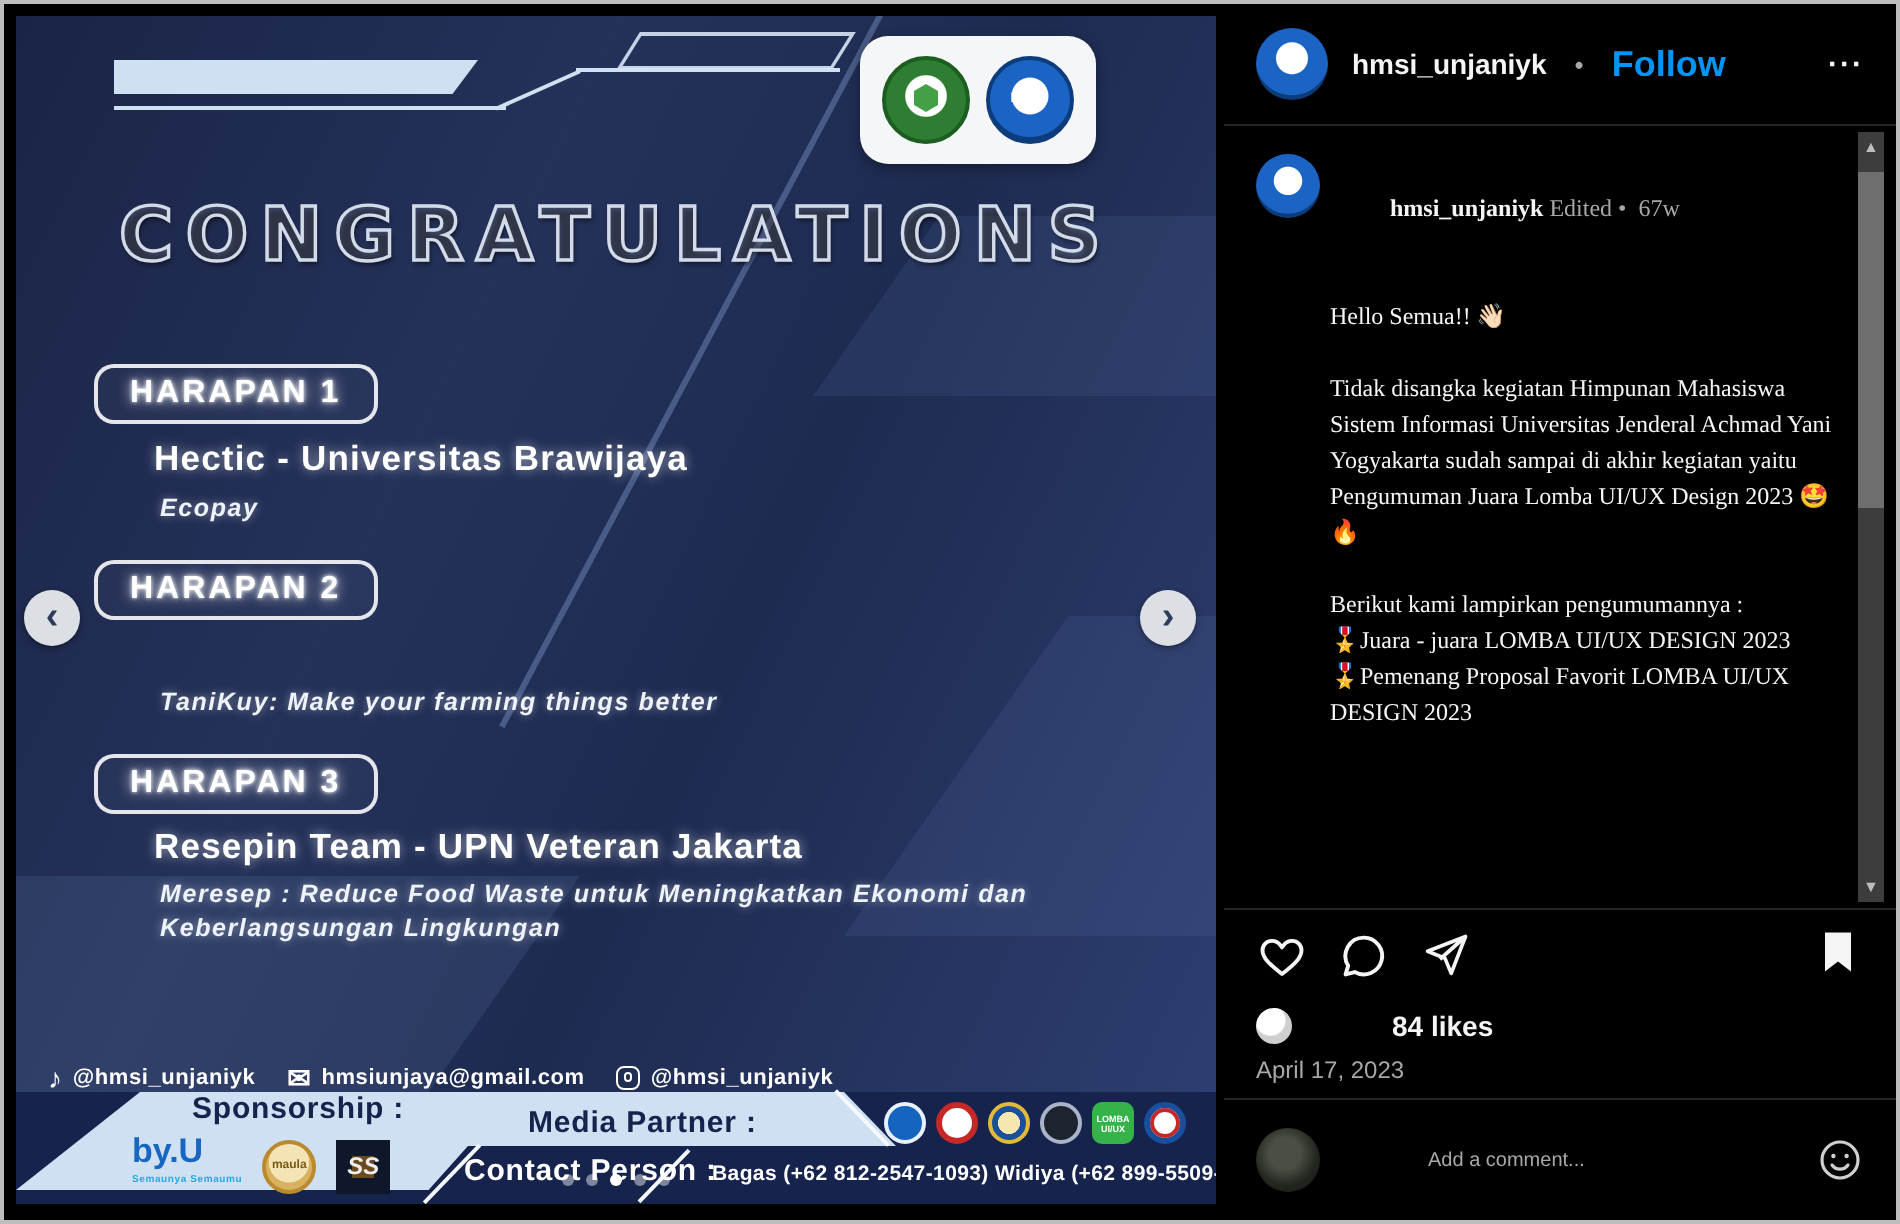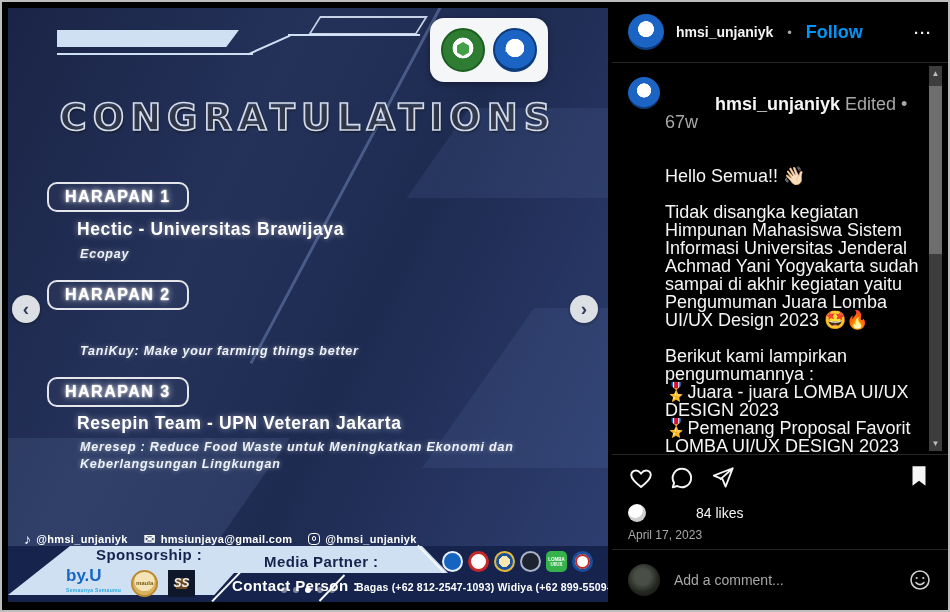--- a/index.html
+++ b/index.html
@@ -103,45 +103,45 @@
   .av36{width:36px;height:36px;}
   .av32{width:32px;height:32px;}
   .header-user{font-size:14px;font-weight:bold;color:#f5f5f5;}
   .header-sep{color:#a8a8a8;font-size:13px;margin:0 2px;}
   .follow-btn{color:#0095f6;font-size:18px;font-weight:bold;cursor:pointer;}
   .more-btn{margin-left:auto;color:#f5f5f5;font-size:15px;font-weight:bold;letter-spacing:1px;cursor:pointer;}
   .divider{height:1px;background:#262626;flex:none;}
 
   .caption-area{position:relative;flex:none;height:391px;overflow:hidden;}
   .caption-avatar{position:absolute;left:16px;top:14px;}
-  .caption-body{margin:14px 30px 0 53px;width:258px;font-size:18px;line-height:18px;color:#f5f5f5;}
+  .caption-body{margin:14px 30px 0 53px;width:258px;font-size:12px;line-height:18px;color:#f5f5f5;font-family:Liberation Serif, serif;}
   .cap-line{white-space:pre-wrap;min-height:18px;}
   .cap-user{font-weight:bold;}
   .cap-meta{color:#a8a8a8;}
 
   .vscrollbar{position:absolute;right:6px;top:3px;width:13px;height:385px;background:#3d3d3d;}
   .sb-arrow{position:absolute;left:0;width:13px;height:15px;background:#3d3d3d;color:#bdbdbd;font-size:8px;
     display:flex;align-items:center;justify-content:center;}
   .sb-up{top:0;}
   .sb-down{bottom:0;}
   .sb-thumb{position:absolute;left:0;top:20px;width:13px;height:168px;background:#6e6e6e;}
 
   .actions-row{height:46px;flex:none;display:flex;align-items:center;padding:0 16px;gap:15px;}
   .action-icon{width:26px;height:26px;flex:none;cursor:pointer;}
   .bookmark-wrap{margin-left:auto;}
   .likes-row{display:flex;align-items:center;gap:8px;padding:0 16px;height:24px;flex:none;}
   .likes-avatar{width:18px;height:18px;border-radius:50%;background:radial-gradient(circle at 40% 35%,#ffffff 0 45%,#cfcfcf 50% 100%);flex:none;}
-  .likes-text{font-size:14px;font-weight:normal;padding-left:42px;}
+  .likes-text{font-size:14px;font-weight:bold;padding-left:42px;}
   .date-row{padding:3px 16px 0 16px;font-size:12px;color:#a8a8a8;flex:none;height:21px;}
 
   .comment-row{flex:1;display:flex;align-items:center;padding:0 16px;gap:12px;}
   .comment-avatar{width:32px;height:32px;border-radius:50%;flex:none;
     background:radial-gradient(circle at 45% 40%,#4a4f46 0 30%,#23271f 60%,#121410 100%);}
-  .comment-input{flex:1;background:transparent;border:none;outline:none;color:#f5f5f5;font-size:14px;
-    font-family:"Liberation Sans",sans-serif;}
+  .comment-input{flex:1;background:transparent;border:none;outline:none;color:#f5f5f5;font-size:10px;
+    font-family:"Liberation Sans",sans-serif;margin-left:40px;}
   .comment-input::placeholder{color:#a8a8a8;}
   .emoji-btn{width:24px;height:24px;flex:none;cursor:pointer;}
 </style>
 </head>
 <body>
 
 <div class="screen">
 
   <div class="media-pane">
     <div class="poster">

